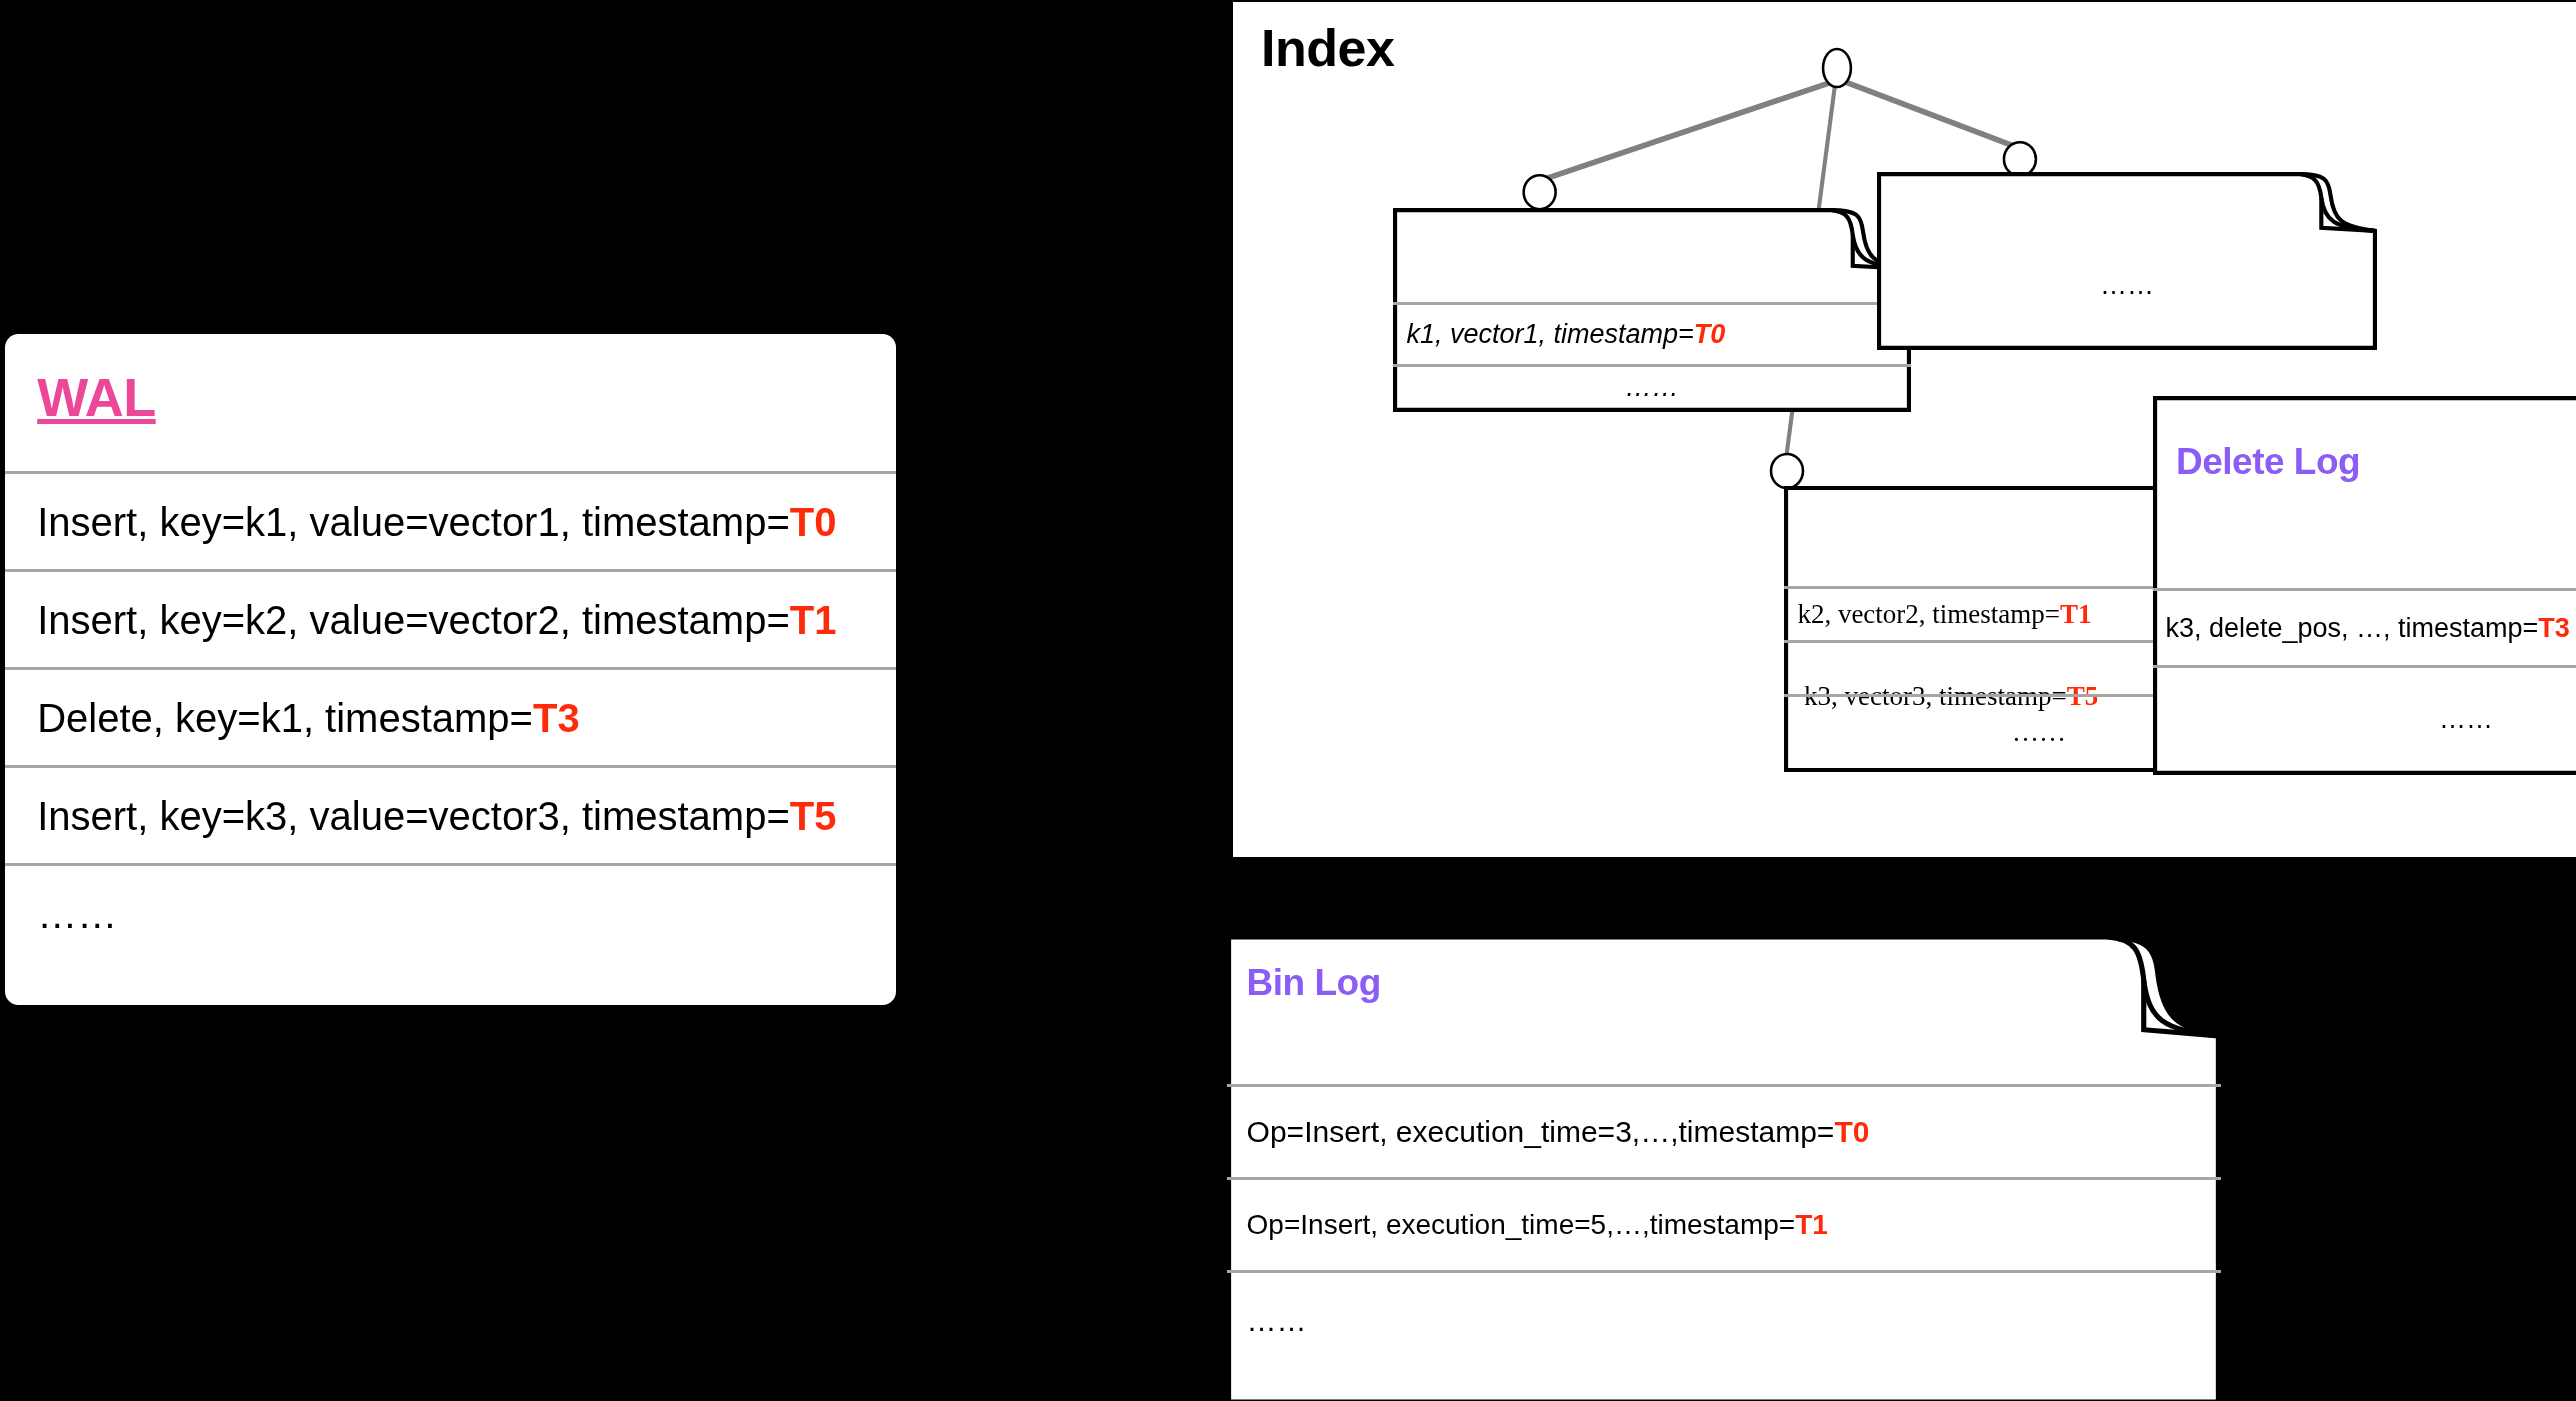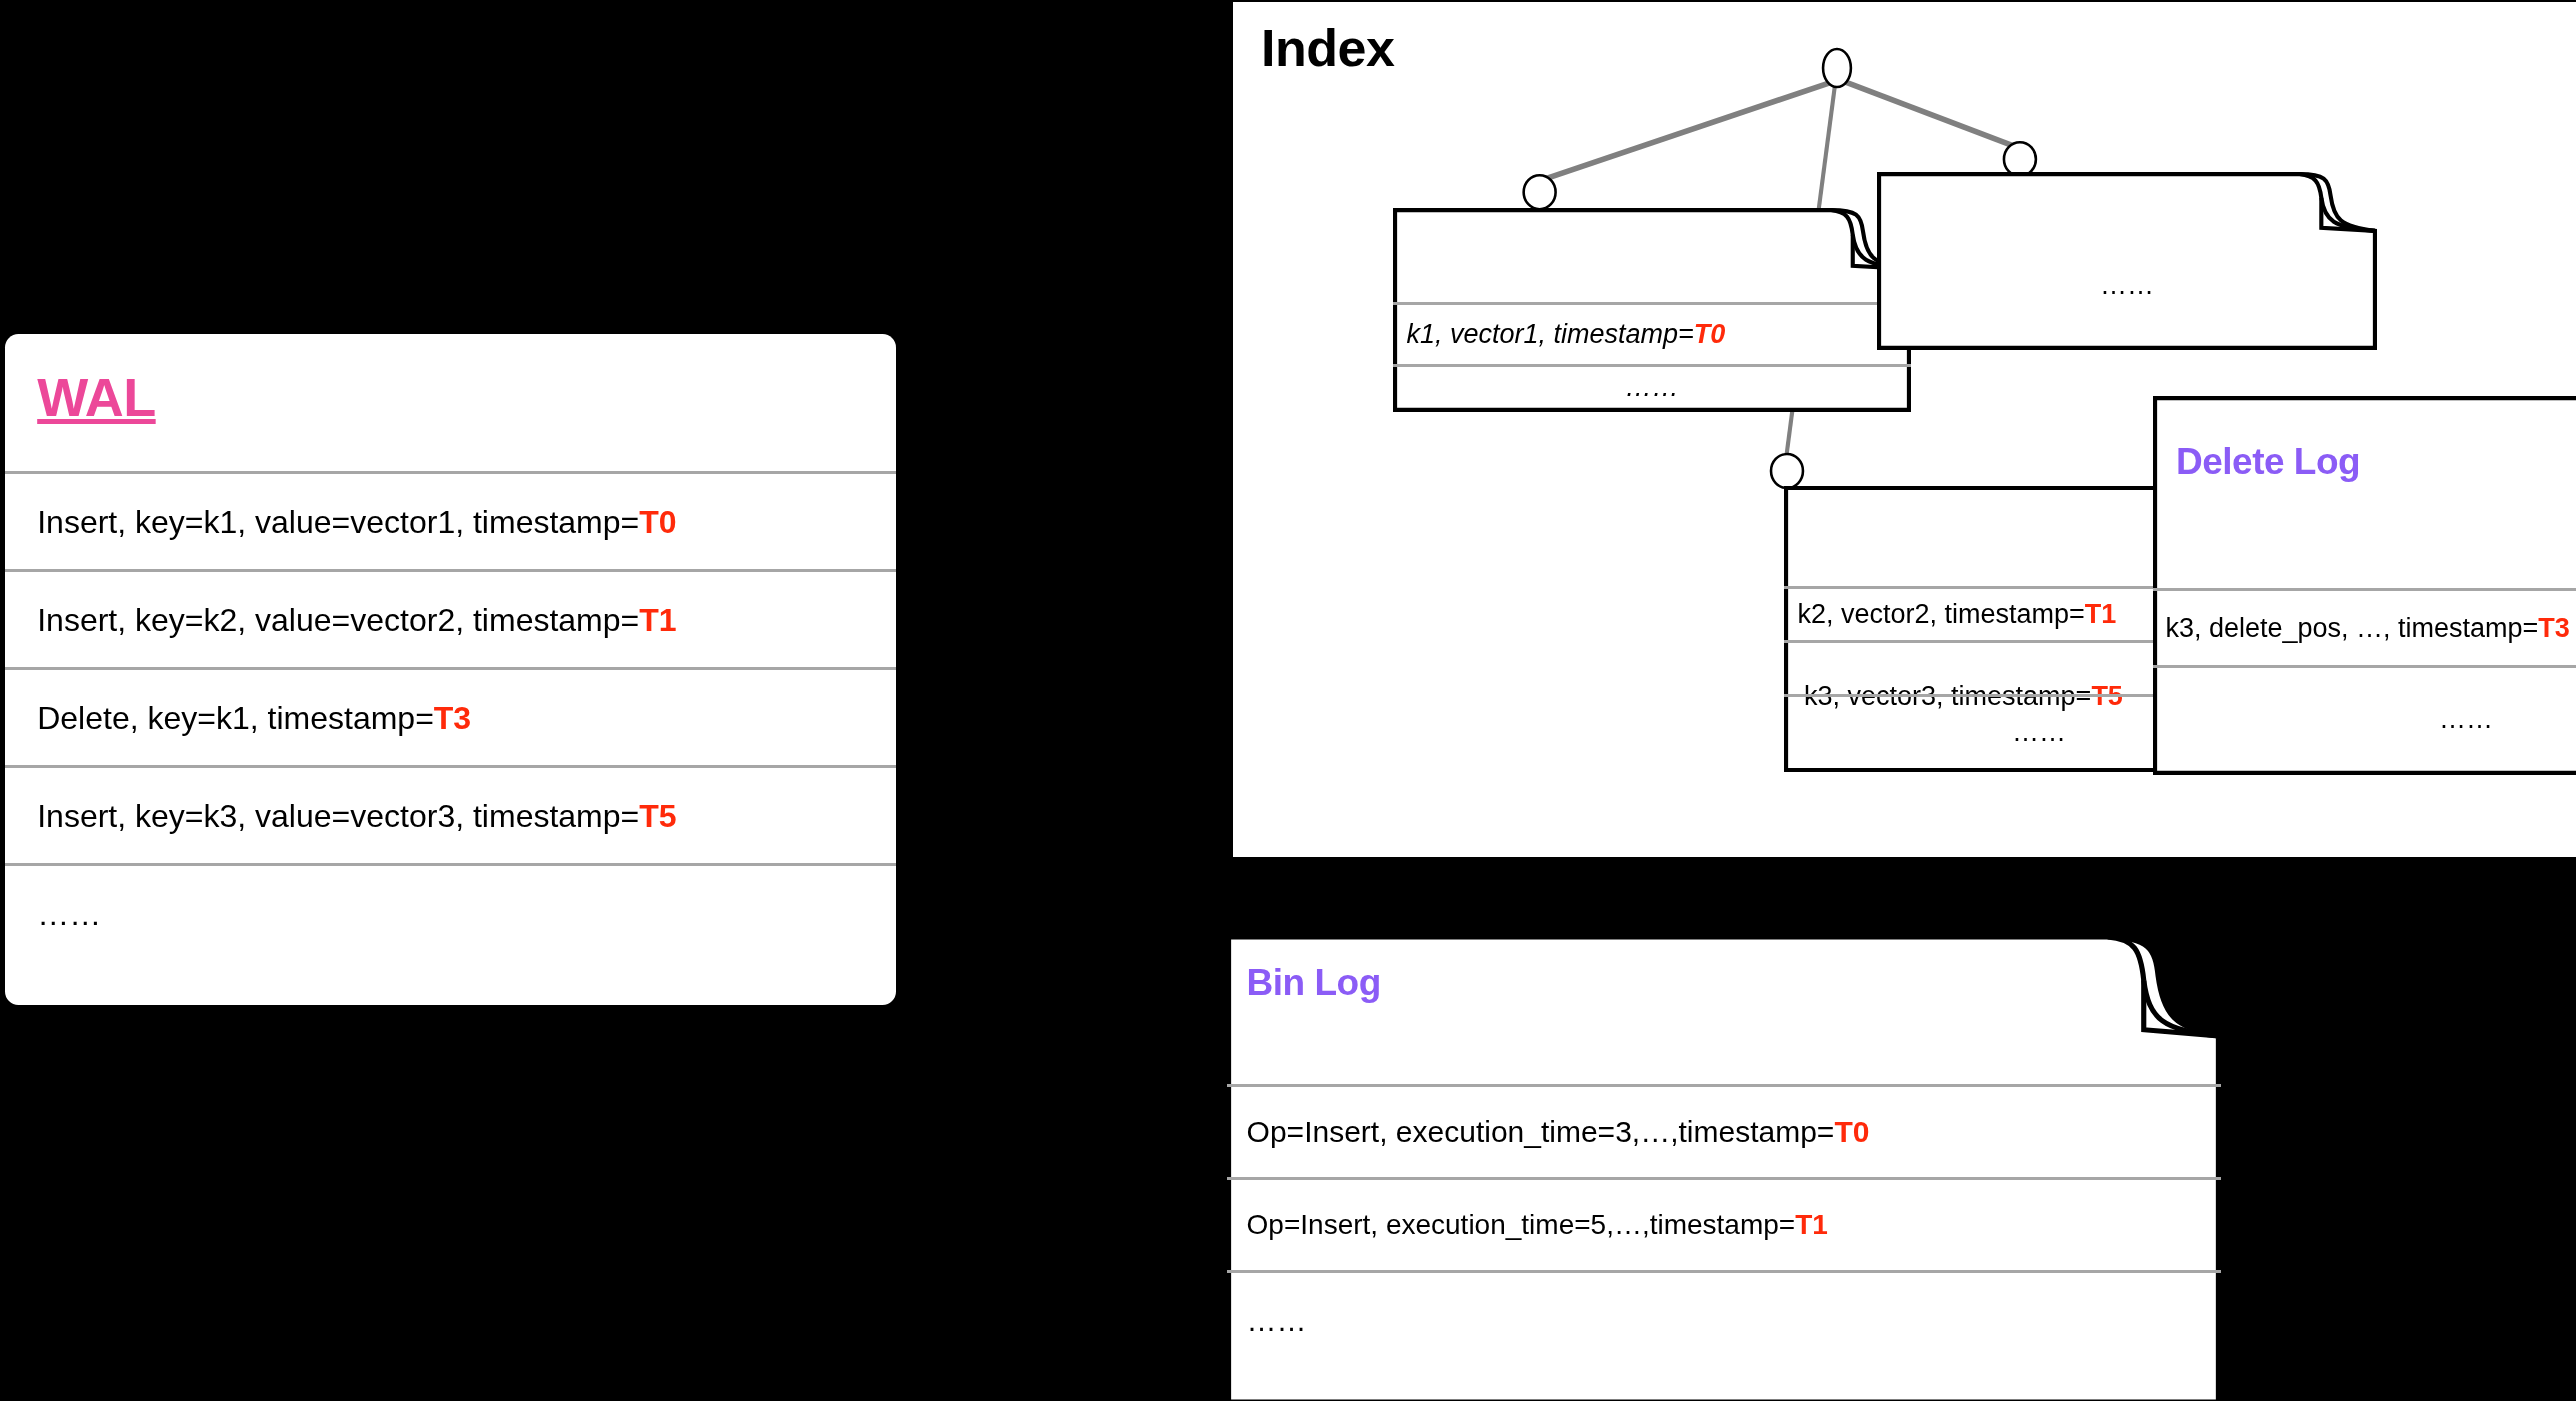--- a/index.html
+++ b/index.html
@@ -15,21 +15,21 @@
   .wal-title{
     position:absolute;left:32px;top:32px;
     font-size:54px;font-weight:bold;color:#ec4899;letter-spacing:-0.5px;
     font-family:"Liberation Sans", sans-serif;
     text-decoration:underline;
   }
   .wal-rows{position:absolute;left:0;top:137px;width:100%;}
   .wal-row{position:relative;height:98px;border-top:3.1px solid #a6a6a6;box-sizing:border-box;}
   .wal-row .txt{
     position:absolute;left:32px;top:50%;transform:translateY(-50%);
-    font-size:32px;color:#000;white-space:nowrap;
+    font-size:40px;color:#000;white-space:nowrap;
   }
   .ts{color:#ff2a0a;font-weight:bold;}
 
   
   #index{left:1233px;top:1.5px;width:1579px;height:855px;}
   .big-title{
     position:absolute;font-size:52px;font-weight:bold;color:#000;
     letter-spacing:-0.5px;line-height:1;
   }
   #index-title{left:28px;top:20.6px;}
@@ -129,21 +129,21 @@
       </div>
     </div>
   </div>
 
   <div class="doccard" id="card-k23">
     <svg viewBox="0 0 990 555" width="510" height="286" preserveAspectRatio="none">
       <path d="M4,4 H830 C878,4 886,16 890,52 C896,104 910,122 986,132 L986,551 H4 Z" fill="#ffffff" stroke="#000000" stroke-width="8"></path>
       <path d="M830,4 C862,8 870,20 874,58 C880,110 900,126 986,132" fill="none" stroke="#000000" stroke-width="8"></path>
       <path d="M874,58 L874,124 L986,132" fill="none" stroke="#000000" stroke-width="8"></path>
     </svg>
-    <div class="doc-rows" style="top:100px;height:184px;">
+    <div class="doc-rows" style="top:100px;height:184px;font-family:Liberation Serif, serif;">
       <div class="doc-row" style="height:54px;">
         <div class="txt left" style="left:13.4px;"><span>k2, vector2, timestamp=</span><span class="ts">T1</span></div>
       </div>
       <div class="doc-row" style="height:54px;">
         <div class="txt left" style="left:20px;margin-top:28px;"><span>k3, vector3, timestamp=</span><span class="ts">T5</span></div>
       </div>
       <div class="doc-row" style="height:74px;">
         <div class="txt center"><span>……</span></div>
       </div>
     </div>

